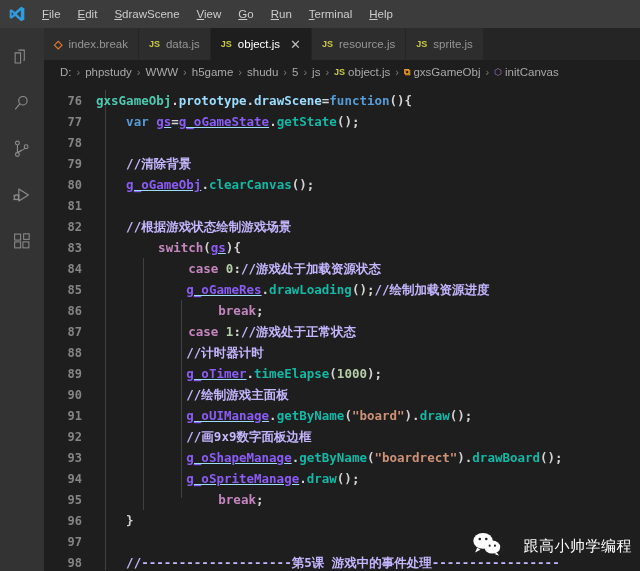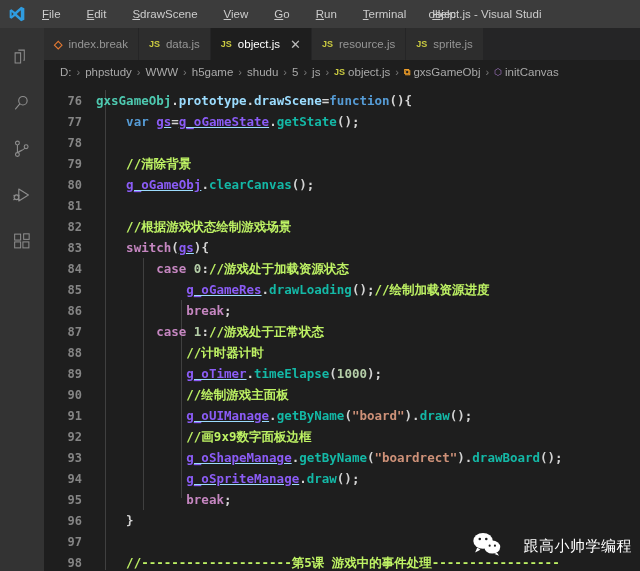--- a/index.html
+++ b/index.html
@@ -10,21 +10,21 @@
     -webkit-font-smoothing:antialiased;
   }
   .vscode{position:relative;width:640px;height:571px;display:flex;flex-direction:column;background:#1e1e1e;}
 
   
   .titlebar{
     height:28px;min-height:28px;background:#3c3c3c;display:flex;align-items:center;
     position:relative;
   }
   .logo{width:34px;height:28px;display:flex;align-items:center;justify-content:center;}
-  .menu{display:flex;align-items:center;gap:10px;}
+  .menu{display:flex;align-items:center;gap:1px;}
   .menu-item{
     color:#cccccc;font-size:11.5px;padding:3px 8px;line-height:14px;cursor:default;white-space:nowrap;
   }
   .menu-item .mn{text-decoration:underline;}
   .title-text{
     position:absolute;left:0;right:0;text-align:center;color:#cccccc;font-size:11.5px;
     pointer-events:none;padding-left:330px;white-space:nowrap;overflow:hidden;
   }
 
   
@@ -78,27 +78,27 @@
     display:inline-block;width:52px;text-align:right;color:#858585;
     font-family:"DejaVu Sans Mono",monospace;font-size:12px;
     padding-right:14px;box-sizing:border-box;user-select:none;
   }
   .src{display:inline;}
 
   
   .t-def   {color:#4ec9b0;}
   .t-prop  {color:#9cdcfe;}
   .t-kw    {color:#569cd6;}
-  .t-ctrl  {color:#c586c0;}
+  .t-ctrl  {color:#c586c0;margin-left:32px;}
   .t-punc  {color:#d4d4d4;}
   .t-var   {color:#8b5cf6;text-decoration:underline;text-decoration-color:#9cdcfe;}
   .t-fn    {color:#14b8a6;}
   .t-str   {color:#ce9178;}
   .t-num   {color:#b5cea8;}
-  .t-cmt   {color:#bef264;}
+  .t-cmt   {color:#c4b5fd;}
   .t-plain {color:#d4d4d4;}
 
   
   .guides{position:absolute;top:0;left:0;right:0;bottom:0;pointer-events:none;}
   .guide{position:absolute;width:1px;background:#404040;}
 
   
   .watermark{
     position:absolute;right:8px;bottom:10px;display:flex;align-items:center;gap:22px;
     pointer-events:none;
@@ -121,21 +121,20 @@
     <div class="menu">
       <div class="menu-item"><span class="mn">F</span><span>ile</span></div>
       <div class="menu-item"><span class="mn">E</span><span>dit</span></div>
       <div class="menu-item"><span class="mn">S</span><span>drawScene</span></div>
       <div class="menu-item"><span class="mn">V</span><span>iew</span></div>
       <div class="menu-item"><span class="mn">G</span><span>o</span></div>
       <div class="menu-item"><span class="mn">R</span><span>un</span></div>
       <div class="menu-item"><span class="mn">T</span><span>erminal</span></div>
       <div class="menu-item"><span class="mn">H</span><span>elp</span></div>
     </div>
-    <div class="title-text">object.js - Visual Studi</div>
   </div>
 
   <div class="body">
 
     <div class="activitybar">
       <div class="act-item">
         <svg width="22" height="22" viewBox="0 0 24 24" fill="none" stroke="#c5c5c5" stroke-width="1.1">
           <path d="M4.5 7.5 h6 v11 h-6 z"></path>
           <path d="M8 4.5 h6.5 v11 h-1"></path>
         </svg>

